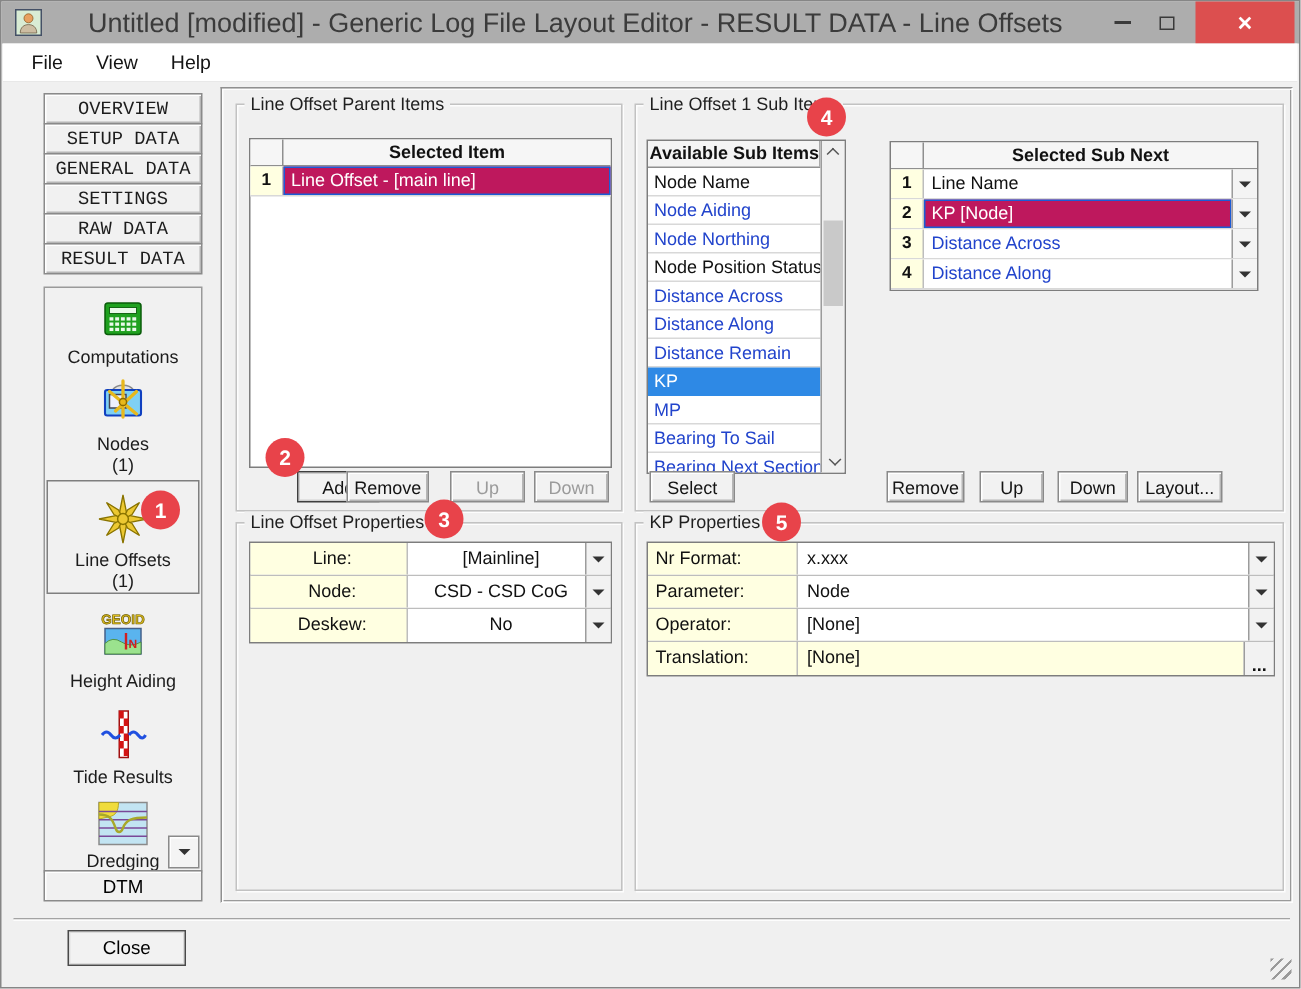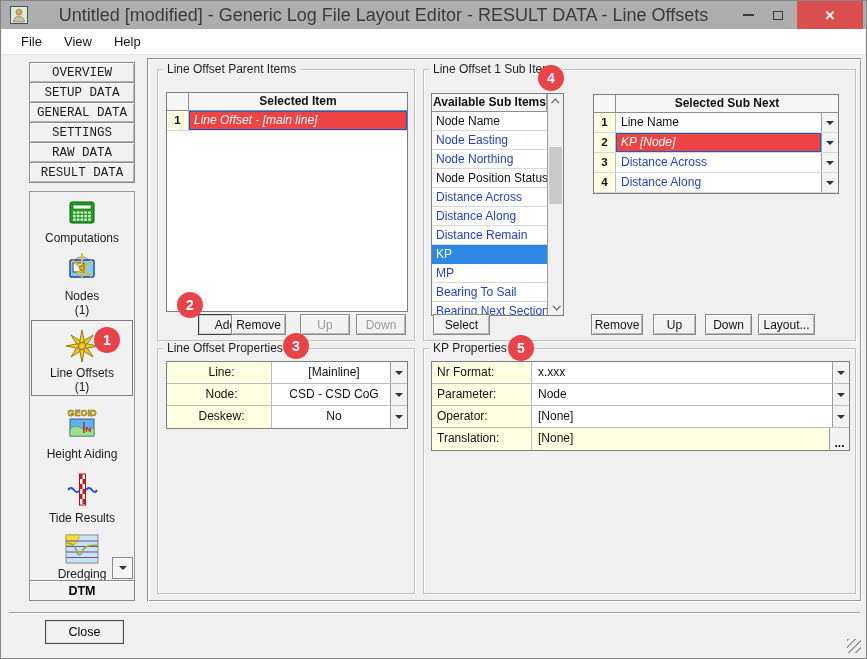--- a/index.html
+++ b/index.html
@@ -29,21 +29,21 @@
     box-shadow:inset 1px 1px 0 #fff,inset -1px -1px 0 #b6b6b6;
     display:flex;align-items:center;justify-content:center;font-size:12.5px;color:#1c1c1c;}
   .tool-panel{position:absolute;left:28px;top:190px;width:106px;height:391px;background:#f1f1f1;
     border:1px solid #9a9a9a;overflow:hidden;}
   .tool{position:absolute;left:0;width:104px;text-align:center;color:#1c1c1c;}
   .tool .tool-label,.tool .tool-count{display:block;line-height:14px;font-size:12px;}
   .tool.sel{border:1px solid #7f7f7f;left:1px;width:102px;}
   .t0{top:6px;}  .t1{top:60px;}  .t2{top:128px;height:76px;padding-top:8px;}
   .t3{top:214px;} .t4{top:280px;} .t5{top:342px;}
   .dtm-btn{position:absolute;left:28px;top:579px;width:106px;height:21px;z-index:4;background:#f1f1f1;
-    border:1px solid #8a8a8a;box-shadow:inset 1px 1px 0 #fff;display:flex;align-items:center;justify-content:center;font-size:12.5px;font-weight:bold;}
+    border:1px solid #8a8a8a;box-shadow:inset 1px 1px 0 #fff;display:flex;align-items:center;justify-content:center;font-size:12.5px;}
   .tool-arrow{position:absolute;left:111px;top:556px;width:21px;height:22px;z-index:5;background:#f4f4f4;
     border:1px solid #8a8a8a;box-shadow:inset 1px 1px 0 #fff;display:flex;align-items:center;justify-content:center;}
   .tri{width:0;height:0;border:4px solid transparent;border-top:4px solid #333;margin-top:4px;}
 
   
   .divider{position:absolute;left:8px;top:611px;width:851px;height:2px;border-top:1px solid #a3a3a3;border-bottom:1px solid #fdfdfd;}
   .close-btn{position:absolute;left:44px;top:619px;width:79px;height:24px;background:#f2f2f2;
     border:1px solid #4a4a4a;box-shadow:inset 0 0 0 1px #dcdcdc,inset 1px 1px 0 #fff;
     display:flex;align-items:center;justify-content:center;font-size:12.5px;}
   .grip{position:absolute;right:5px;bottom:5px;width:14px;height:14px;
@@ -69,21 +69,21 @@
 
   
   .itable{position:absolute;background:#fff;border:1px solid #7d7d7d;}
   .ithead{display:flex;height:18px;border-bottom:1px solid #8f8f8f;background:#f6f6f6;}
   .num-h{width:22px;border-right:1px solid #8f8f8f;}
   .lbl-h{flex:1;font-weight:bold;text-align:center;line-height:17px;font-size:12px;}
   .itrow{display:flex;height:20px;border-bottom:1px solid #d8d8d8;background:#fff;align-items:stretch;}
   .num-c{width:22px;background:#ffffe1;border-right:1px solid #bdbdbd;text-align:center;line-height:19px;font-weight:bold;font-size:11.5px;}
   .val-c{flex:1;line-height:19px;padding-left:5px;white-space:nowrap;overflow:hidden;}
   .val-c.blue{color:#2244cc;}
-  .itrow.selrow .val-c{background:#ef4444;color:#fff;outline:1px solid #1b5cd5;outline-offset:-1px;font-style:italic;}
+  .itrow.selrow .val-c{background:#be185d;color:#fff;outline:1px solid #1b5cd5;outline-offset:-1px;}
   .combo{width:17px;background:#f4f4f4;border-left:1px solid #9c9c9c;display:flex;align-items:center;justify-content:center;}
 
   
   .avail{position:absolute;left:7px;top:23px;width:133px;height:223px;background:#fff;border:1px solid #7d7d7d;overflow:hidden;}
   .avail-h{width:115px;height:18px;font-weight:bold;text-align:center;line-height:17px;font-size:12px;
     background:#f4f4f4;border-bottom:1px solid #8f8f8f;box-shadow:inset -1px 0 0 #aaa;}
   .arow{width:115px;height:19px;line-height:18px;padding-left:4px;border-bottom:1px solid #d8d8d8;white-space:nowrap;overflow:hidden;}
   .arow.blue{color:#2244cc;}
   .arow.selrow{background:#2e89e5;color:#fff;border-bottom-color:#2e89e5;}
   .sbar{position:absolute;right:0;top:0;width:16px;height:221px;background:#f0f0f0;border-left:1px solid #9c9c9c;}
@@ -281,21 +281,21 @@
       <div class="badge" style="left:19px;top:222px;">2</div>
     </div>
 
     <div class="group g2">
       <div class="gcap">Line Offset 1 Sub Items</div>
       <div class="badge" style="left:114px;top:-5px;">4</div>
 
       <div class="avail">
         <div class="avail-h">Available Sub Items</div>
         <div class="arow">Node Name</div>
-        <div class="arow blue">Node Easting</div>
+        <div class="arow blue">Node Aiding</div>
         <div class="arow blue">Node Northing</div>
         <div class="arow">Node Position Status</div>
         <div class="arow blue">Distance Across</div>
         <div class="arow blue">Distance Along</div>
         <div class="arow blue">Distance Remain</div>
         <div class="arow selrow">KP</div>
         <div class="arow blue">MP</div>
         <div class="arow blue">Bearing To Sail</div>
         <div class="arow blue">Bearing Next Section</div>
         <div class="sbar">

